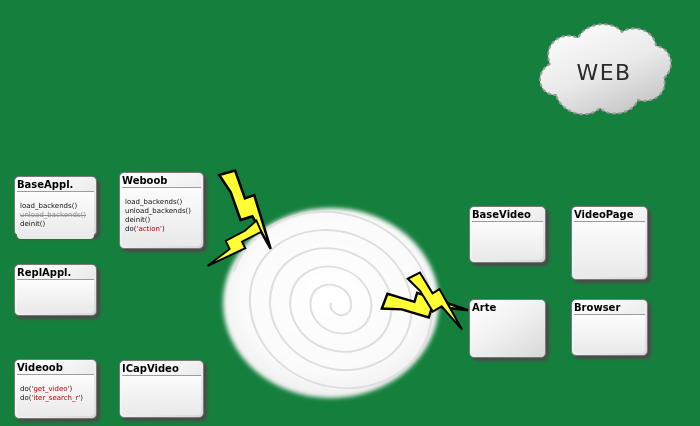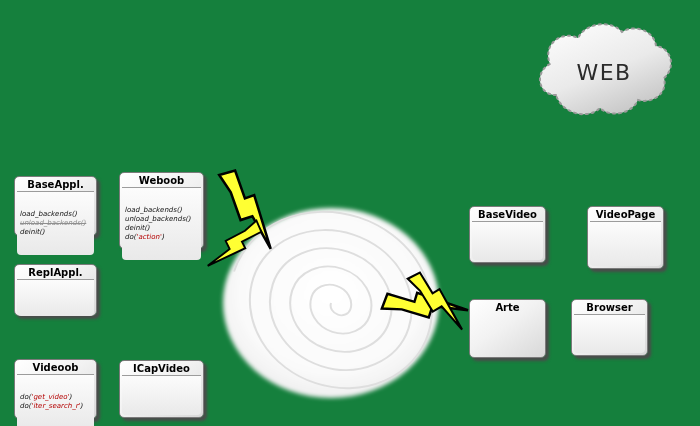--- a/index.html
+++ b/index.html
@@ -2,24 +2,24 @@
 <html><head>
 <meta charset="utf-8">
 <style>
   html,body{margin:0;padding:0;background:#000;}
   .stage{position:relative;width:700px;height:426px;background:#15803d;overflow:hidden;
          font-family:"DejaVu Sans",sans-serif;}
   .art{position:absolute;left:0;top:0;width:700px;height:426px;}
   .uml-box{position:absolute;border-radius:5px;border:1px solid #7a7a7a;
            background:linear-gradient(145deg,#ffffff 0%,#f2f2f2 45%,#d8d8d8 100%);
            box-shadow:3px 3px 3px #4b4b4b;display:flex;flex-direction:column;box-sizing:border-box;}
-  .uml-title{font-weight:bold;font-size:10px;text-align:center;padding:2px 2px 1px;color:#000;}
+  .uml-title{font-weight:bold;font-size:10px;padding:2px 2px 1px;color:#000;}
   .uml-body{flex:1;margin:0 2px 2px;border-top:1px solid #9c9c9c;
             background:linear-gradient(180deg,#fcfcfc,#e9e9e9);
-            border-radius:0 0 4px 4px;padding:18px 3px;font-size:7px;line-height:9px;color:#111;font-style:italic;}
+            border-radius:0 0 4px 4px;padding:10px 3px;font-size:7px;line-height:9px;color:#111;}
   .m{white-space:nowrap;overflow:hidden;}
   .strike{color:#8f8f8f;text-decoration:line-through;}
   .red{color:#b40000;}
 </style>
 </head>
 <body>
 
 <div class="stage">
 
   <svg class="art" viewBox="0 0 700 426">
@@ -114,21 +114,21 @@
   <div class="uml-box" style="left:119px;top:360px;width:85px;height:58px;">
     <div class="uml-title">ICapVideo</div>
     <div class="uml-body"></div>
   </div>
 
   <div class="uml-box" style="left:469px;top:206px;width:77px;height:57px;">
     <div class="uml-title">BaseVideo</div>
     <div class="uml-body"></div>
   </div>
 
-  <div class="uml-box" style="left:587px;top:206px;width:77px;height:63px;">
+  <div class="uml-box" style="left:571px;top:206px;width:77px;height:74px;">
     <div class="uml-title">VideoPage</div>
     <div class="uml-body"></div>
   </div>
 
   <div class="uml-box" style="left:469px;top:299px;width:77px;height:59px;gap:40px;">
     <div class="uml-title">Arte</div>
   </div>
 
   <div class="uml-box" style="left:571px;top:299px;width:77px;height:57px;">
     <div class="uml-title">Browser</div>

